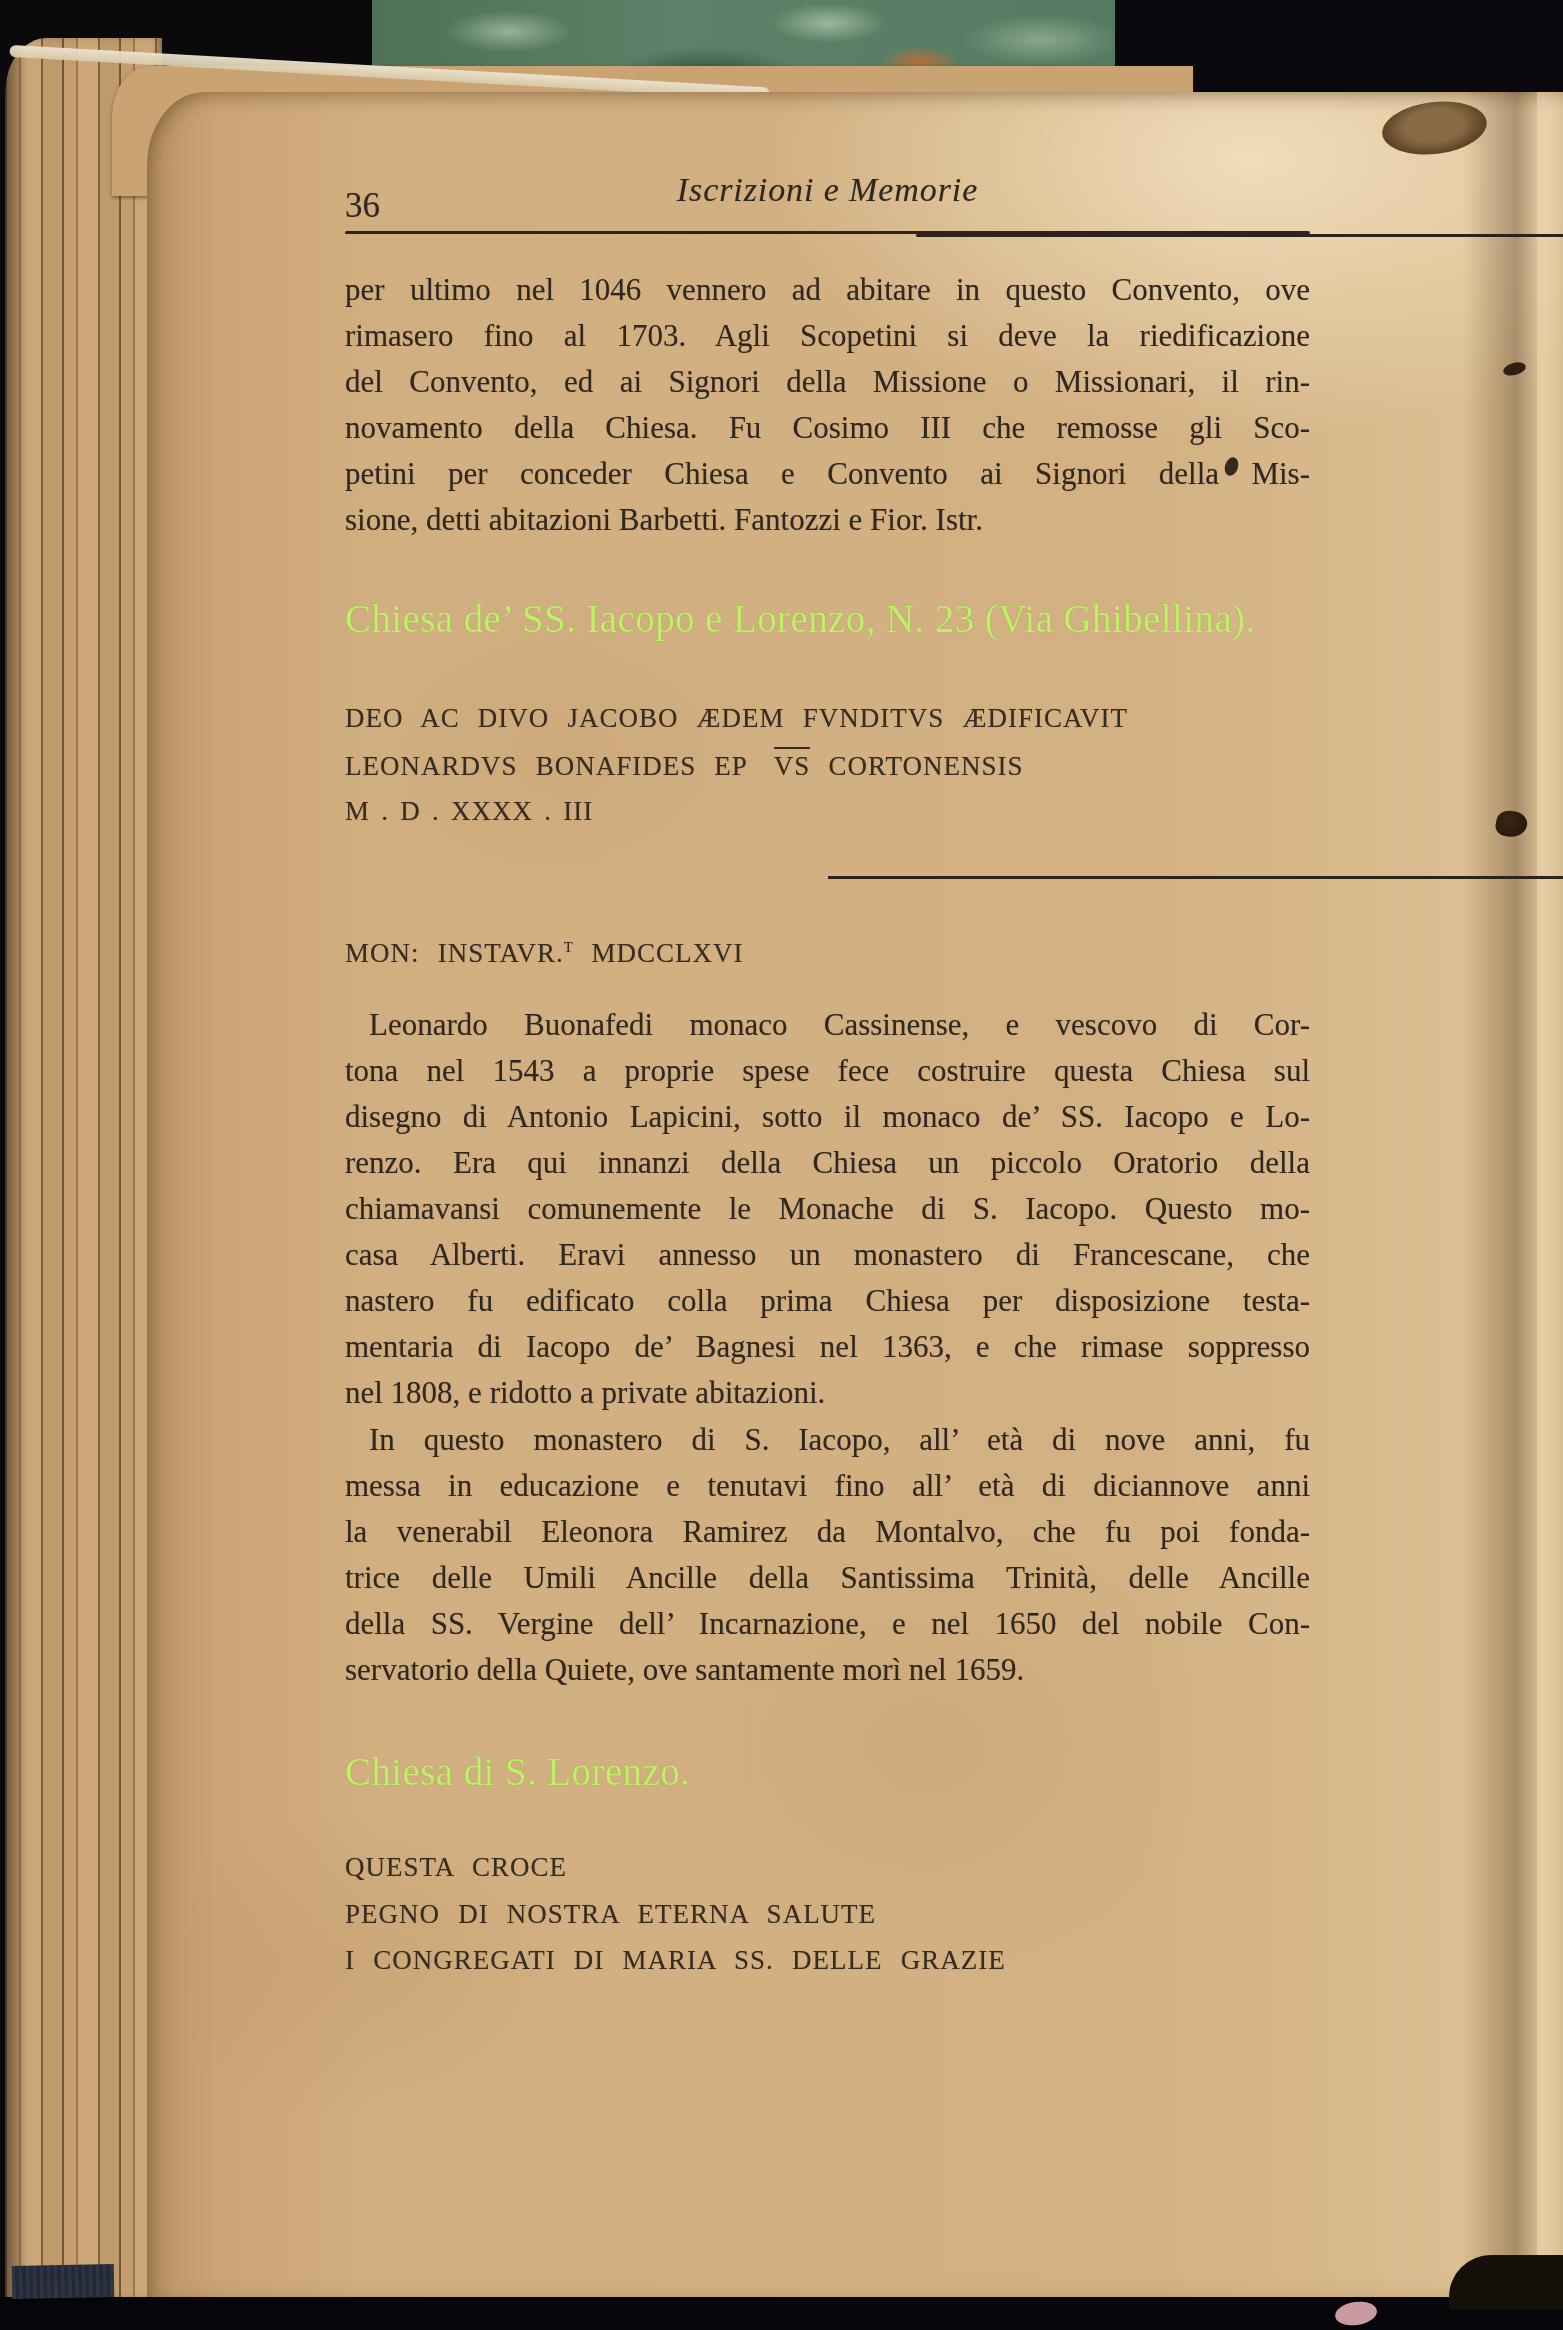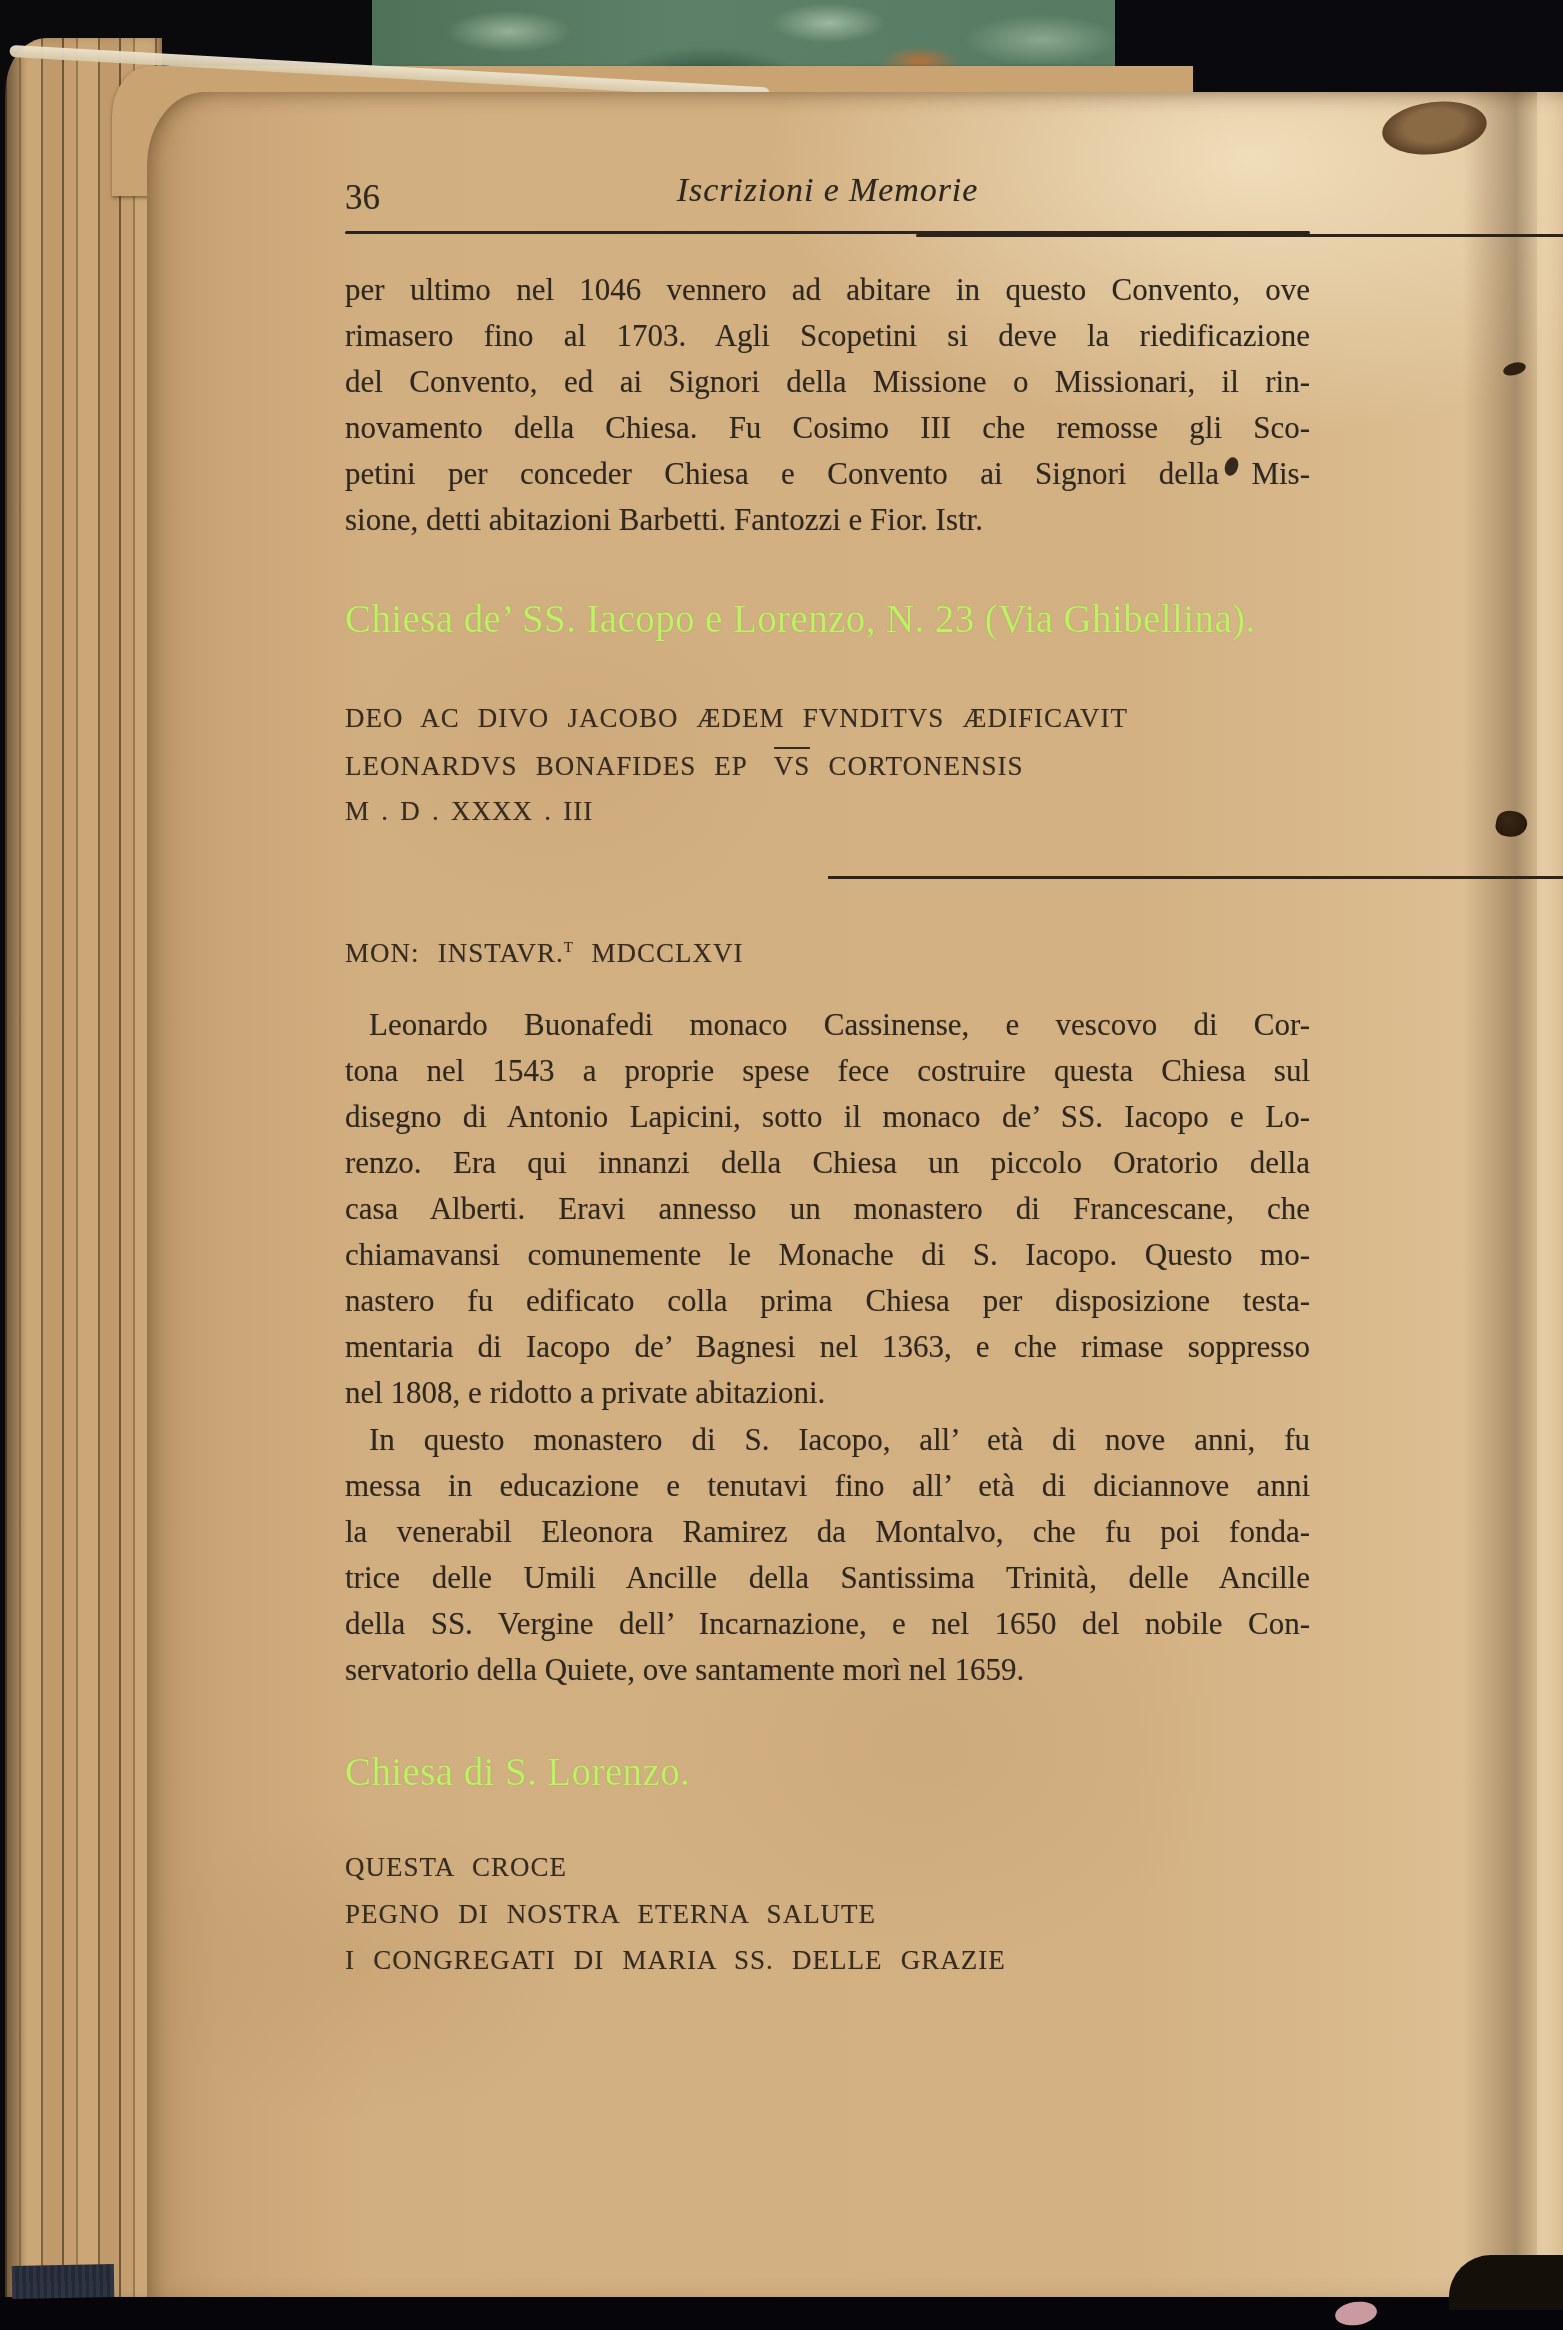--- a/index.html
+++ b/index.html
@@ -127,21 +127,21 @@
   }
 
   
   .content{
     position:absolute;left:345px;top:164px;width:965px;height:1842px;
     color:#2f2820;
     text-shadow:0 0 0.9px rgba(47,40,32,.35);
   }
   .content > div, .content > h2{position:absolute;margin:0;width:100%;}
   .header{top:5.2px;height:45px;}
-  .pageno{position:absolute;left:0;top:8px;font-size:35px;line-height:42px;}
+  .pageno{position:absolute;left:0;top:16px;font-size:35px;line-height:42px;}
   .running{position:absolute;left:0;right:0;text-align:center;font-style:italic;font-size:34px;line-height:42px;letter-spacing:0.9px;}
   .rule{height:2.6px;background:#2c241c;border-radius:1.7px;}
   .rule-a{top:67px;left:0;width:616px;}
   .rule-b{top:70px;left:571px;width:394px;}
 
   .para .line{
     height:46px;line-height:46px;font-size:31px;
     text-align:justify;text-align-last:justify;white-space:normal;
   }
   .para .line.last{text-align-last:left;}
@@ -216,22 +216,22 @@
 
     <div class="short-rule"></div>
 
     <div class="insc restored"><span>MON: INSTAVR.</span><sup>T</sup><span> MDCCLXVI</span></div>
 
     <div class="para para2">
         <div class="line indent">Leonardo Buonafedi monaco Cassinense, e vescovo di Cor-</div>
         <div class="line">tona nel 1543 a proprie spese fece costruire questa Chiesa sul</div>
         <div class="line">disegno di Antonio Lapicini, sotto il monaco de’ SS. Iacopo e Lo-</div>
         <div class="line">renzo. Era qui innanzi della Chiesa un piccolo Oratorio della</div>
+        <div class="line">chiamavansi comunemente le Monache di S. Iacopo. Questo mo-</div>
         <div class="line">casa Alberti. Eravi annesso un monastero di Francescane, che</div>
-        <div class="line">chiamavansi comunemente le Monache di S. Iacopo. Questo mo-</div>
         <div class="line">nastero fu edificato colla prima Chiesa per disposizione testa-</div>
         <div class="line">mentaria di Iacopo de’ Bagnesi nel 1363, e che rimase soppresso</div>
         <div class="line last">nel 1808, e ridotto a private abitazioni.</div>
       </div>
 
     <div class="para para3">
         <div class="line indent">In questo monastero di S. Iacopo, all’ età di nove anni, fu</div>
         <div class="line">messa in educazione e tenutavi fino all’ età di diciannove anni</div>
         <div class="line">la venerabil Eleonora Ramirez da Montalvo, che fu poi fonda-</div>
         <div class="line">trice delle Umili Ancille della Santissima Trinità, delle Ancille</div>

